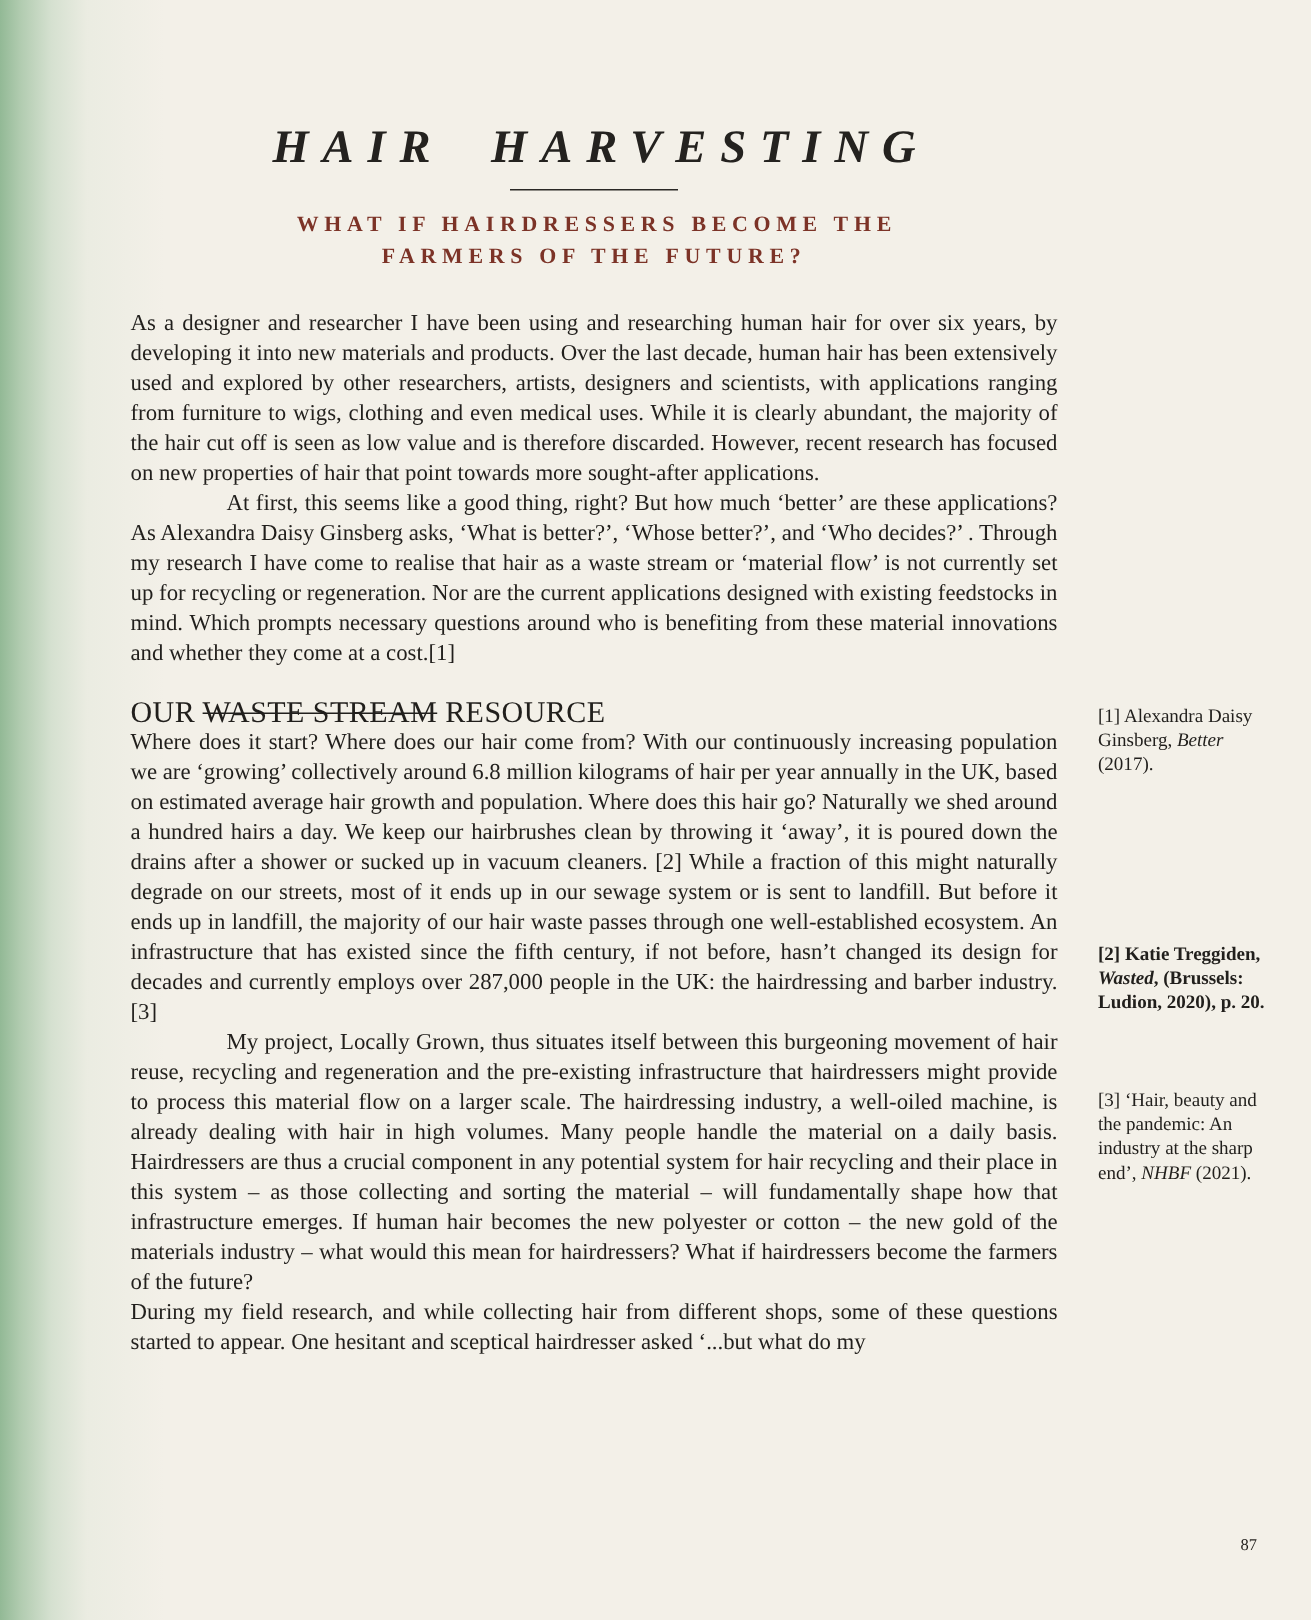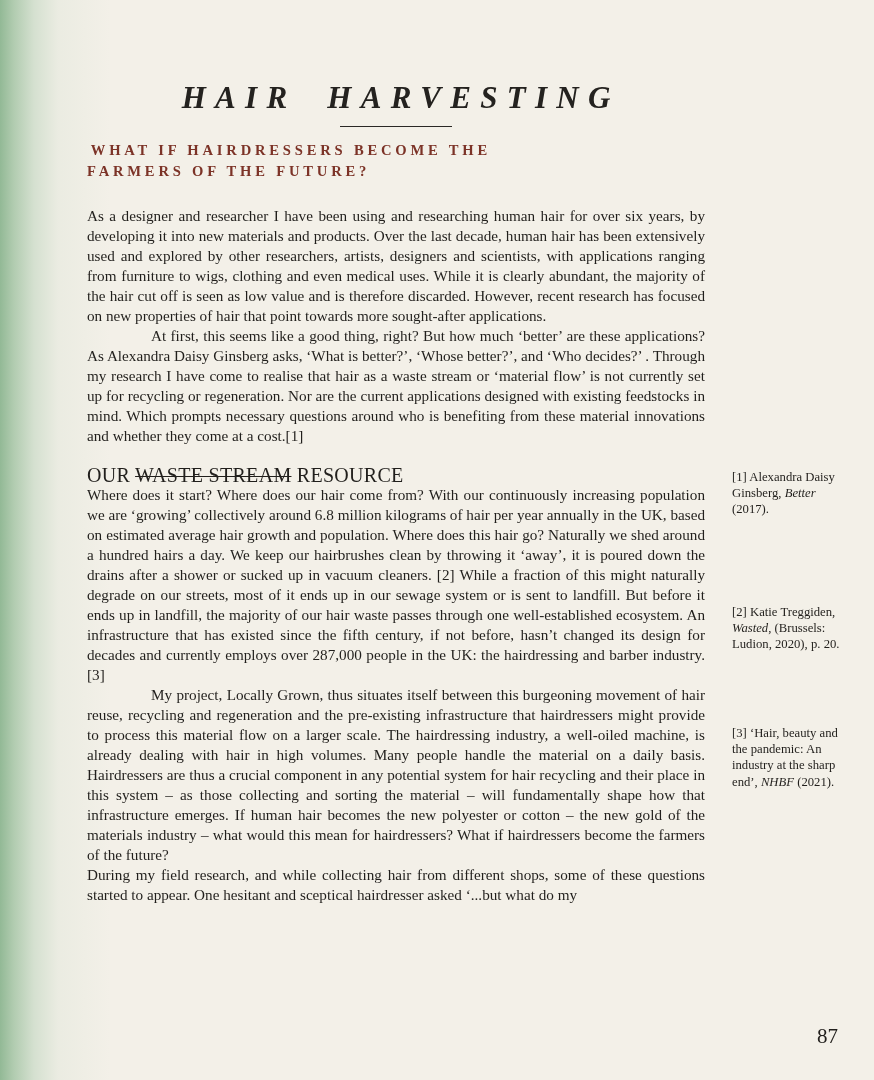--- a/index.html
+++ b/index.html
@@ -44,20 +44,21 @@
     color:#24221f;
     text-indent:0.30em; 
     white-space:nowrap;
   }
   .title-rule{
     width:112px;height:1px;
     background:var(--rule);
     margin:10px auto 13px auto;
   }
   .subtitle{
+    text-align:center;
     font-size:14.6px;
     font-weight:bold;
     letter-spacing:0.26em;
     line-height:21px;
     color:var(--subtitle-text);
     text-indent:0.26em;
   }
   .article{
     margin-top:24px;
     font-size:15.2px;
@@ -82,26 +83,26 @@
   .note{
     position:absolute;
     left:732px;width:120px;
     font-size:12.7px;
     line-height:16.2px;
     text-align:left;
     color:var(--body-text);
   }
   .note em{font-style:italic;}
   .note-1{top:469px;}
-  .note-2{top:604px;}
+  .note-2{top:628px;font-weight:bold;}
   .note-3{top:725px;}
   .page-number{
     position:absolute;
     right:36px;top:1024px;
-    font-size:21px;
+    font-size:11px;
     color:var(--body-text);
   }
 </style>
 </head>
 <body>
 
 <div class="page">
 
   <div class="green-edge"></div>
 

